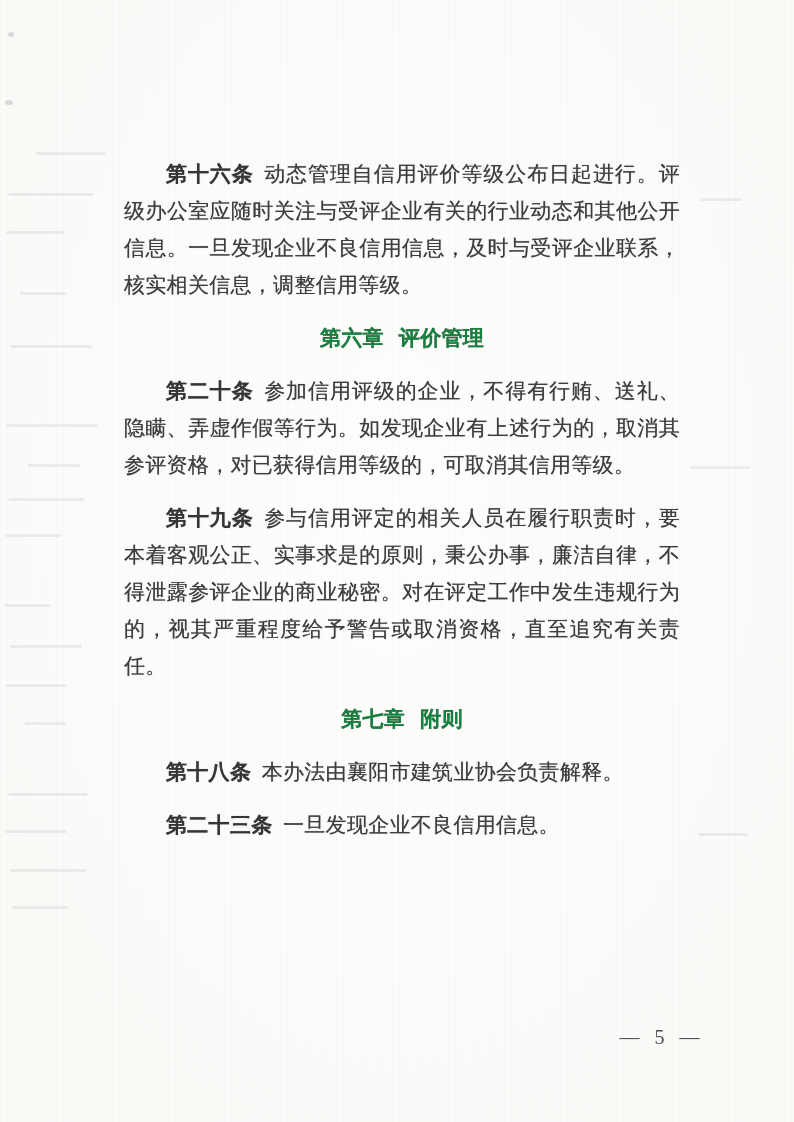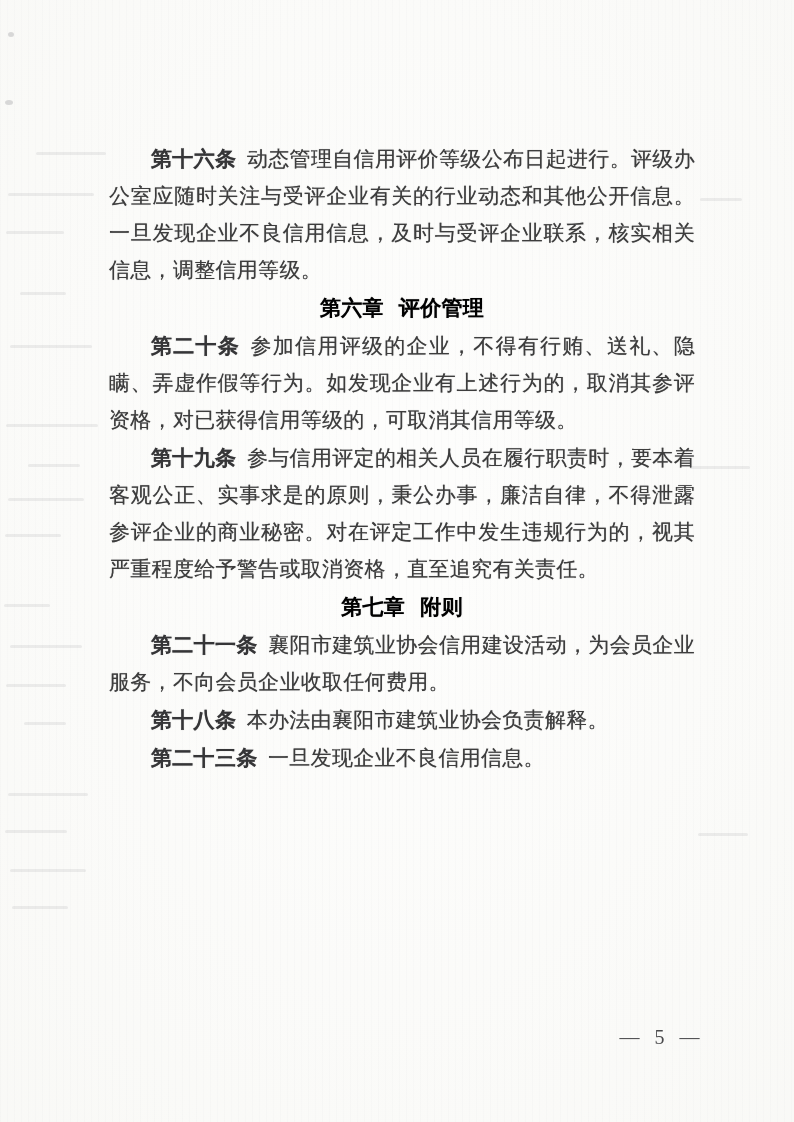--- a/index.html
+++ b/index.html
@@ -47,37 +47,37 @@
     top: 140px;
     left: 108px;
     width: 588px;
     font-size: 21px;
     line-height: 37px;
     text-align: justify;
     letter-spacing: 0.3px;
     text-shadow: 0 0 0.7px rgba(70,70,72,0.75);
   }
   .content p {
-    margin: 1px;
+    margin: 16px;
     text-indent: 2em;
   }
   .lead {
     font-weight: bold;
     margin-right: 0.5em;
     color: #353537;
   }
   .chapter {
     margin: 0;
     font-size: 21px;
     line-height: 37px;
     font-weight: bold;
     text-align: center;
     text-indent: 0;
     word-spacing: 0.45em;
-    color: #000000;
+    color: #15803d;
   }
   .page-number {
     position: absolute;
     top: 1026px;
     left: 600px;
     width: 120px;
     text-align: center;
     font-size: 20px;
     letter-spacing: 1px;
     word-spacing: 8px;
@@ -123,21 +123,20 @@
     <h3 class="chapter">第六章 评价管理</h3>
 
 
 
     <p><span class="lead">第二十条</span><span>参加信用评级的企业，不得有行贿、送礼、隐瞒、弄虚作假等行为。如发现企业有上述行为的，取消其参评资格，对已获得信用等级的，可取消其信用等级。</span></p>
 
     <p><span class="lead">第十九条</span><span>参与信用评定的相关人员在履行职责时，要本着客观公正、实事求是的原则，秉公办事，廉洁自律，不得泄露参评企业的商业秘密。对在评定工作中发生违规行为的，视其严重程度给予警告或取消资格，直至追究有关责任。</span></p>
 
     <h3 class="chapter">第七章 附则</h3>
 
-    <p><span class="lead">第二十一条</span><span>襄阳市建筑业协会信用建设活动，为会员企业服务，不向会员企业收取任何费用。</span></p>
 
     <p><span class="lead">第十八条</span><span>本办法由襄阳市建筑业协会负责解释。</span></p>
 
     <p><span class="lead">第二十三条</span><span>一旦发现企业不良信用信息。</span></p>
 
   </main>
 
   <div class="page-number">— 5 —</div>
 
 </div>

